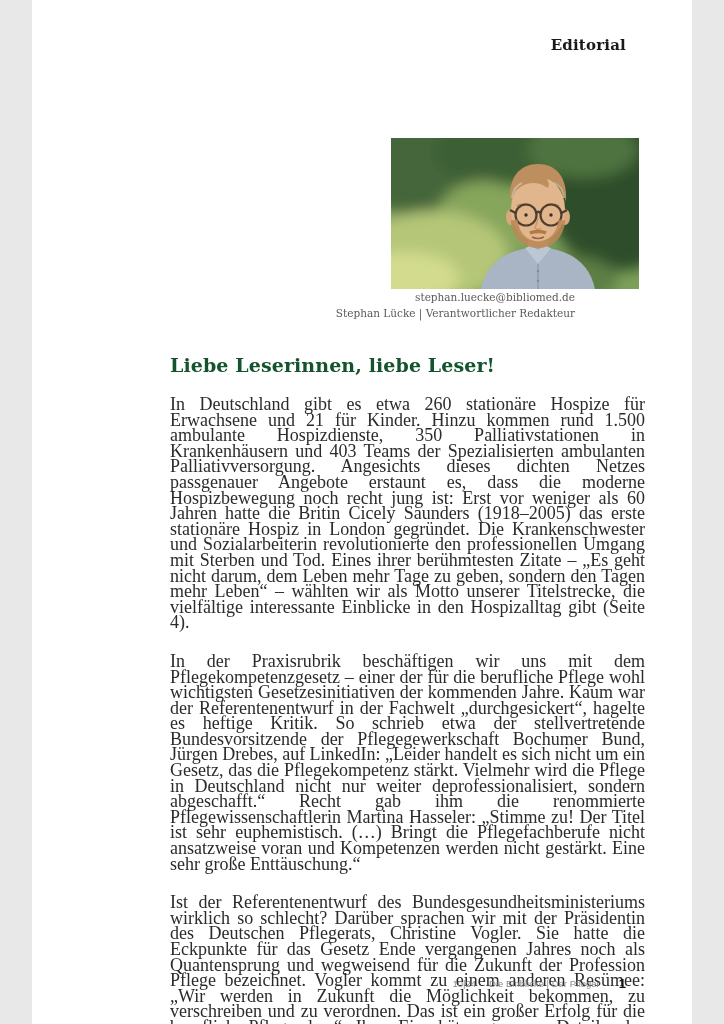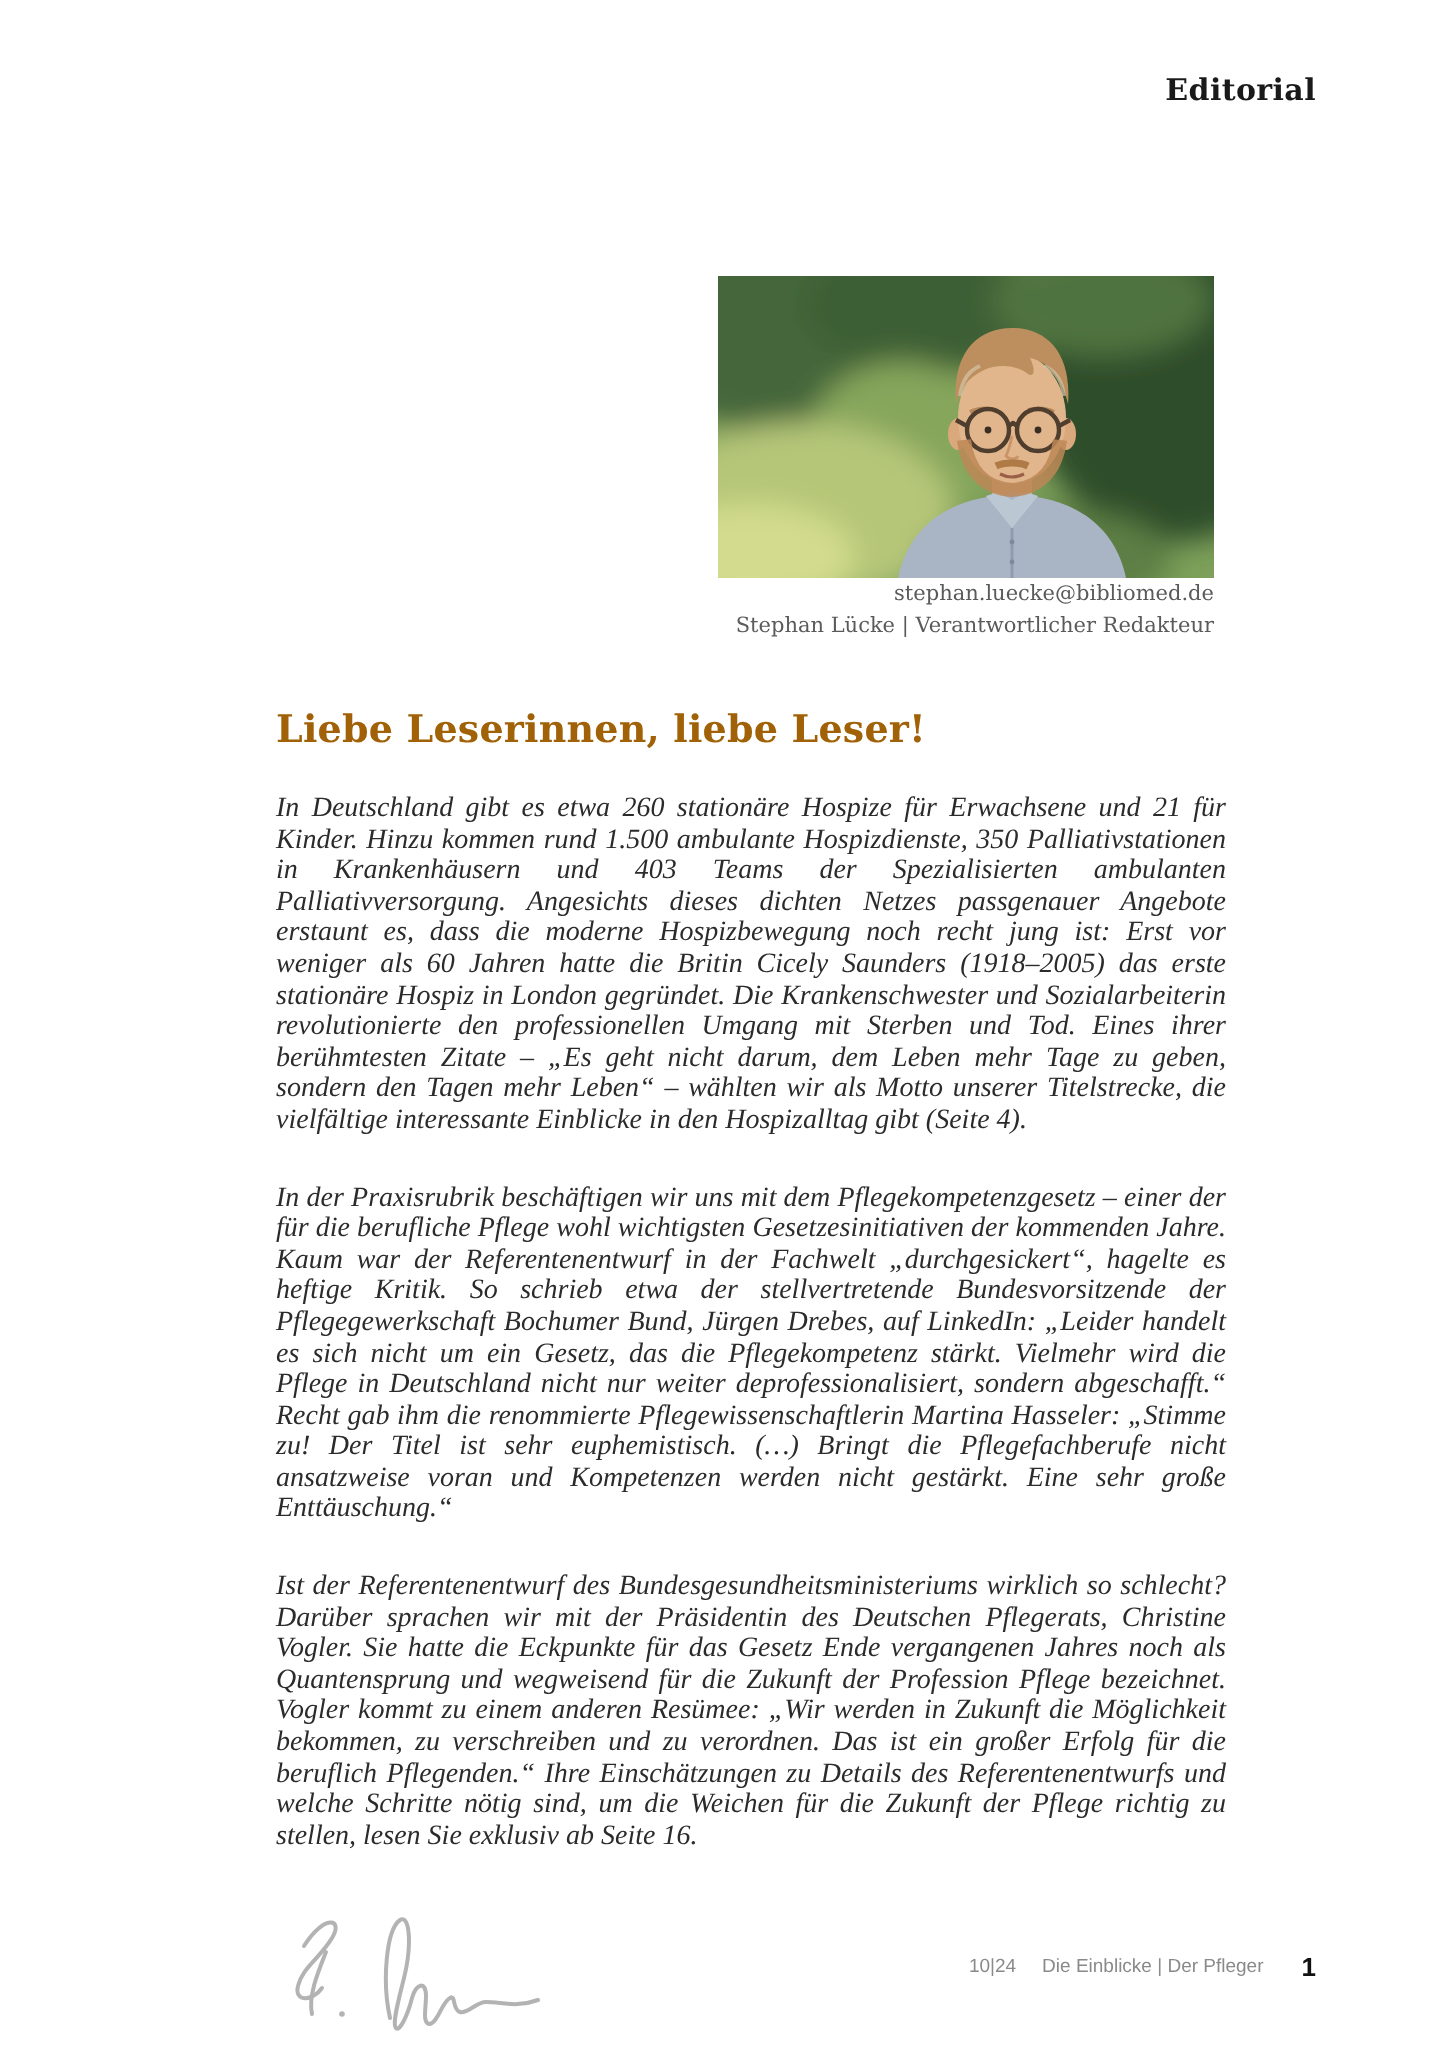--- a/index.html
+++ b/index.html
@@ -1,23 +1,24 @@
 <!DOCTYPE html>
 <html lang="de"><head>
 <meta charset="utf-8">
 <style>
   html,body{margin:0;padding:0;background:#e8e8e8;}
   .page{
     position:relative;
-    width:724px;height:1024px;
+    width:628px;height:1024px;
     margin:0 auto;
     background:#ffffff;
     overflow:hidden;
     font-family:"Liberation Serif", serif;
     color:#2b2b2b;
+    padding-left:32px;
   }
   
   .section-label{
     position:absolute;
     top:36px;right:66px;
     font-family:"DejaVu Serif", serif;
     font-weight:bold;
     font-size:15px;
     letter-spacing:.2px;
     color:#1a1a1a;
@@ -45,28 +46,27 @@
     position:absolute;
     left:138px;top:354px;
     width:475px;
   }
   .editorial h1{
     margin:0 0 21px 0;
     font-family:"DejaVu Serif", serif;
     font-weight:bold;
     font-size:19px;
     letter-spacing:.1px;
-    color:#a16207;
+    color:#14532d;
   }
   .editorial p{
     margin:0 0 23px 0;
-    font-size:14px;
+    font-size:18px;
     line-height:15.6px;
     text-align:justify;
-    font-style:italic;
   }
   .editorial p.closing{
     margin:0;
     text-align:left;
   }
   .signature{margin-top:8px;}
   .signature svg{display:block;}
   
   .page-footer{
     position:absolute;

